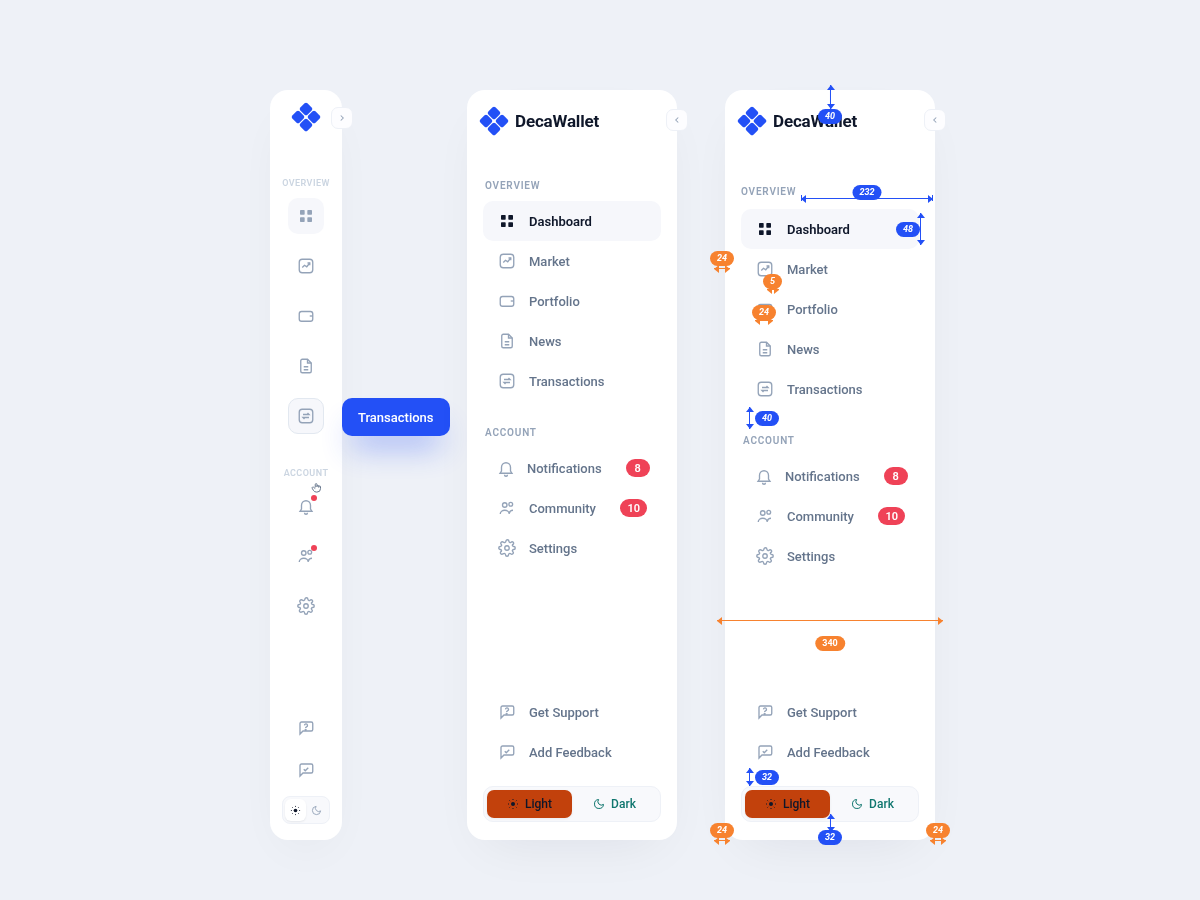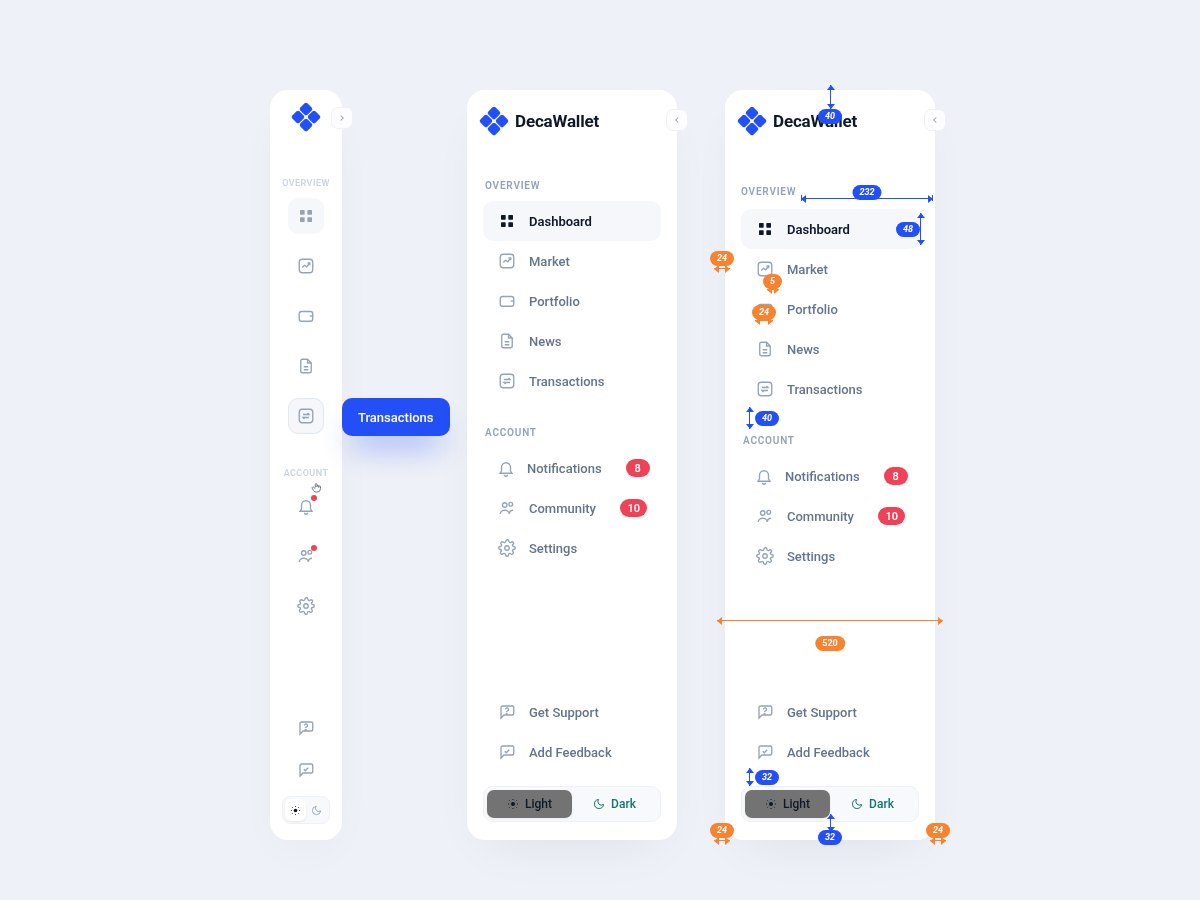--- a/index.html
+++ b/index.html
@@ -74,21 +74,21 @@
     align-items: center;
     justify-content: center;
     gap: 6px;
     border-radius: 7px;
     font-size: 12px;
     font-weight: 500;
     color: #0f766e;
     cursor: pointer;
   }
   .theme-opt.active {
-    background: #737373;
+    background: #c2410c;
     color: #0f172a;
     box-shadow: 0 1px 3px rgba(15,23,42,0.06);
   }
 
   .nav-row {
     display: flex;
     align-items: center;
     gap: 12px;
     height: 40px;
     padding: 0 14px;
@@ -897,15 +897,15 @@
     </div>
   </div>
 
   <div class="ov" style="left:50%; transform:translateX(-50%); bottom:-5px; display:flex; flex-direction:column; align-items:center;">
     <div class="vmeasure" style="height:18px;"></div>
     <span class="pill pill-b" style="margin-top:-2px">32</span>
   </div>
 </div>
 
 <div class="w280">
-  <span class="pill pill-o">520</span>
+  <span class="pill pill-o">340</span>
   <div class="hmeasure-o"></div>
 </div>
 
 </body></html>

